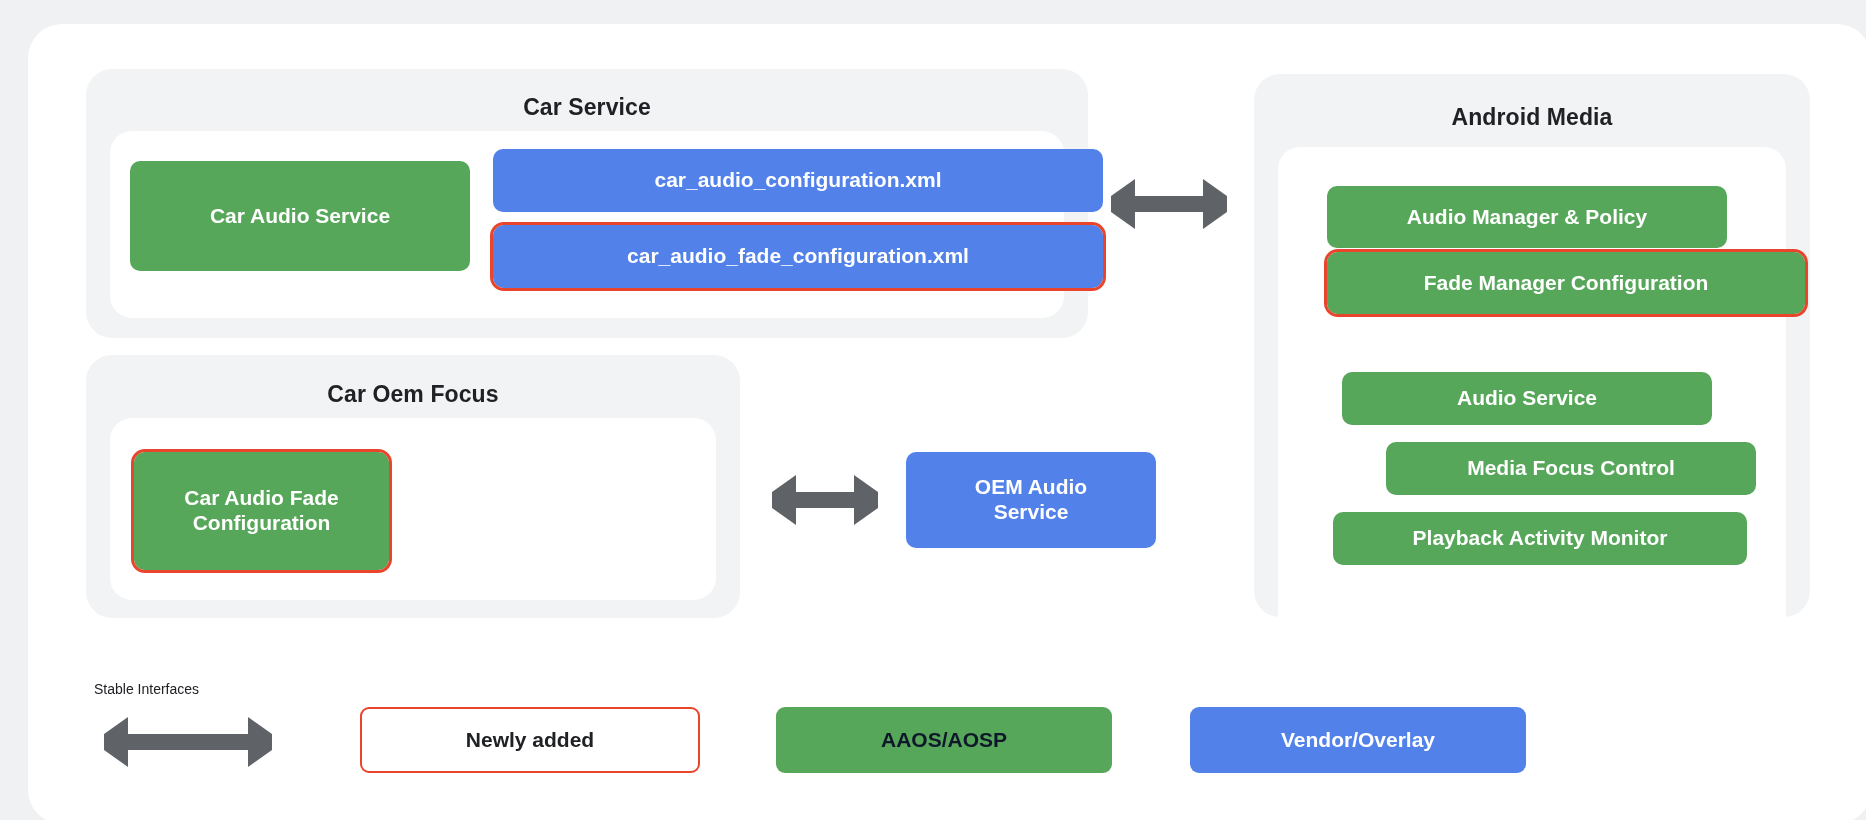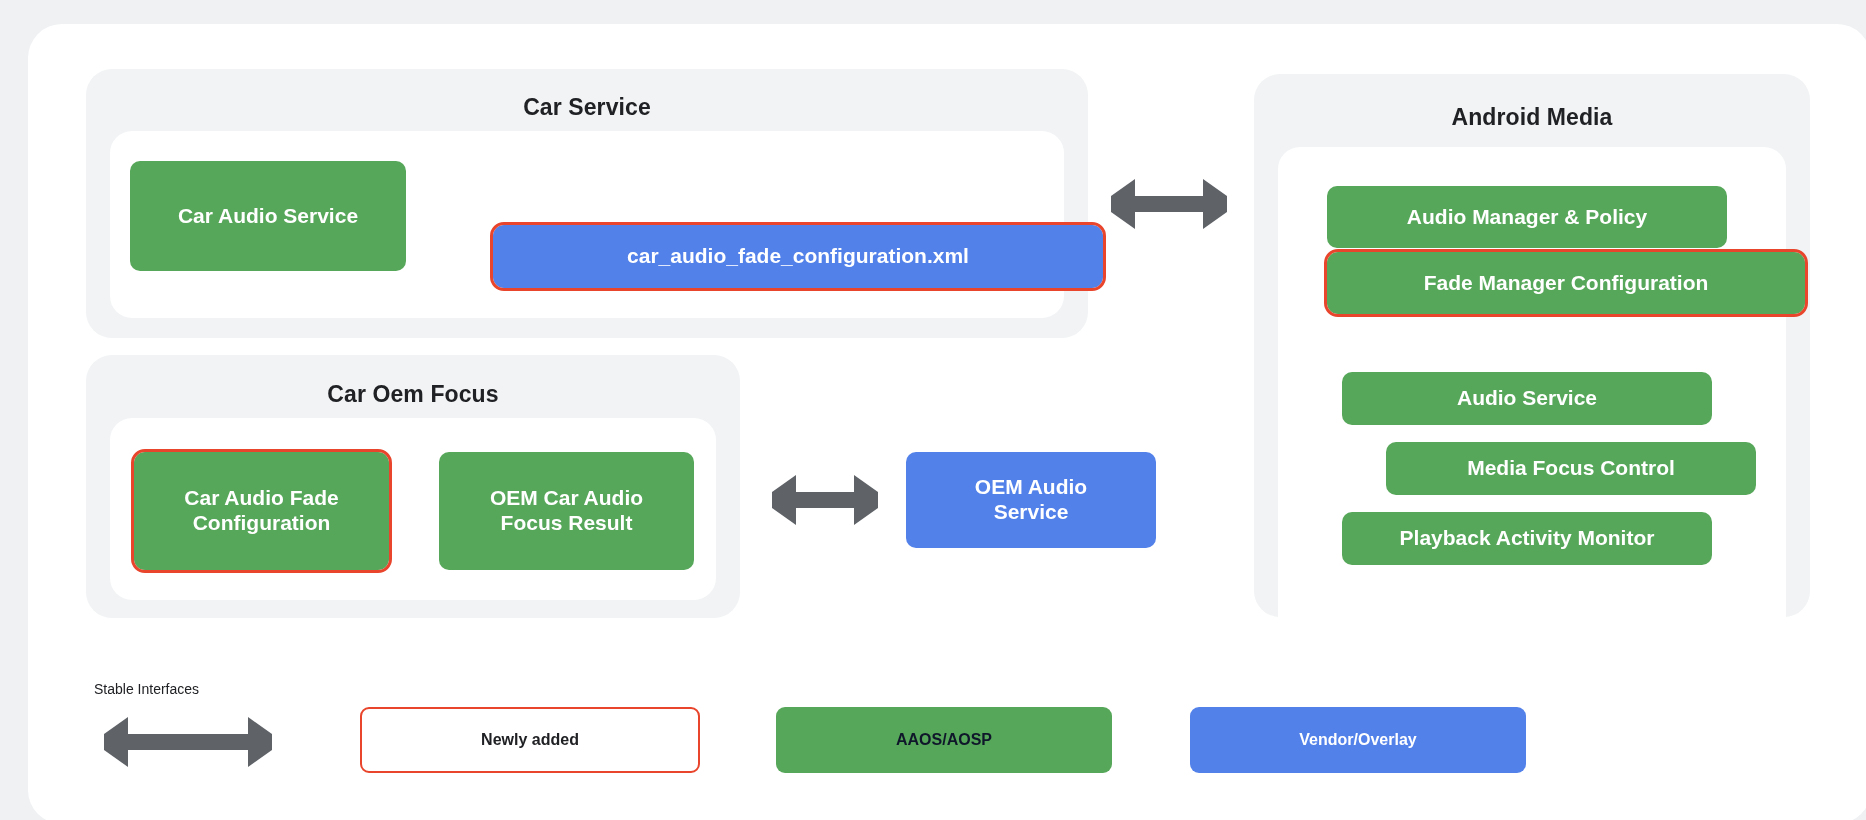--- a/index.html
+++ b/index.html
@@ -89,71 +89,70 @@
   .legend-label {
     position: absolute;
     font-size: 14px;
     font-weight: normal;
     color: #202124;
   }
   .legend-box {
     position: absolute;
     display: flex; align-items: center; justify-content: center;
     border-radius: 9px;
-    font-size: 16px;
+    font-size: 21px;
     font-weight: bold;
   }
   .legend-box.outline {
     background: #ffffff;
     border: 2px solid #e8452c;
     color: #202124;
   }
   .legend-box.green { background: #57a75a; color: #0f172a; border: none; }
   .legend-box.blue  { background: #5281ea; color: #ffffff; border: none; }
 </style>
 </head>
 <body>
 
 <div id="canvas">
   <div class="outer-card"></div>
 
   <div class="group" style="left:70px; top:53px; width:1002px; height:269px;">
     <div class="group-title" style="top:17px;">Car Service</div>
     <div class="inner-card" style="left:24px; top:62px; width:954px; height:187px;"></div>
 
-    <div class="node green" style="left:44px; top:92px; width:276px; height:110px;">Car Audio Service</div>
+    <div class="node green" style="left:44px; top:92px; width:340px; height:110px;">Car Audio Service</div>
 
+    <div class="node blue" style="left:407px; top:80px; width:610px; height:63px;">car_audio_configuration.xml</div>
 
     <div class="node blue hl" style="left:407px; top:156px; width:610px; height:63px;">car_audio_fade_configuration.xml</div>
   </div>
 
   <div class="group" style="left:70px; top:339px; width:654px; height:263px;">
     <div class="group-title" style="top:18px;">Car Oem Focus</div>
     <div class="inner-card" style="left:24px; top:63px; width:606px; height:182px;"></div>
 
     <div class="node green hl" style="left:48px; top:97px; width:255px; height:118px;">Car Audio Fade
 Configuration</div>
 
-    <div class="node green" style="left:353px; top:97px; width:255px; height:118px;">OEM Car Audio
-Focus Result</div>
   </div>
 
   <div class="group" style="left:1238px; top:58px; width:556px; height:543px;">
     <div class="group-title" style="top:22px;">Android Media</div>
     <div class="inner-card" style="left:24px; top:73px; width:508px; height:494px;"></div>
 
     <div class="node green" style="left:73px; top:92px; width:400px; height:62px;margin-top:20px;">Audio Manager &amp; Policy</div>
 
     <div class="node green hl" style="left:73px; top:178px; width:478px; height:62px;">Fade Manager Configuration</div>
 
     <div class="node green" style="left:88px; top:298px; width:370px; height:53px;">Audio Service</div>
 
     <div class="node green" style="left:88px; top:368px; width:370px; height:53px;margin-left:44px;">Media Focus Control</div>
 
-    <div class="node green" style="left:88px; top:438px; width:370px; height:53px;">Playback Activity Monitor</div>
+    <div class="node green" style="left:79px; top:438px; width:414px; height:53px;">Playback Activity Monitor</div>
   </div>
 
   <div class="node blue" style="left:890px; top:436px; width:250px; height:96px;">OEM Audio
 Service</div>
 
   <div class="arrow" style="left:1079px; top:168px; width:148px; height:40px;">
     <div class="bar" style="left:20px; right:20px;"></div>
     <div class="head left"></div>
     <div class="head right"></div>
   </div>

